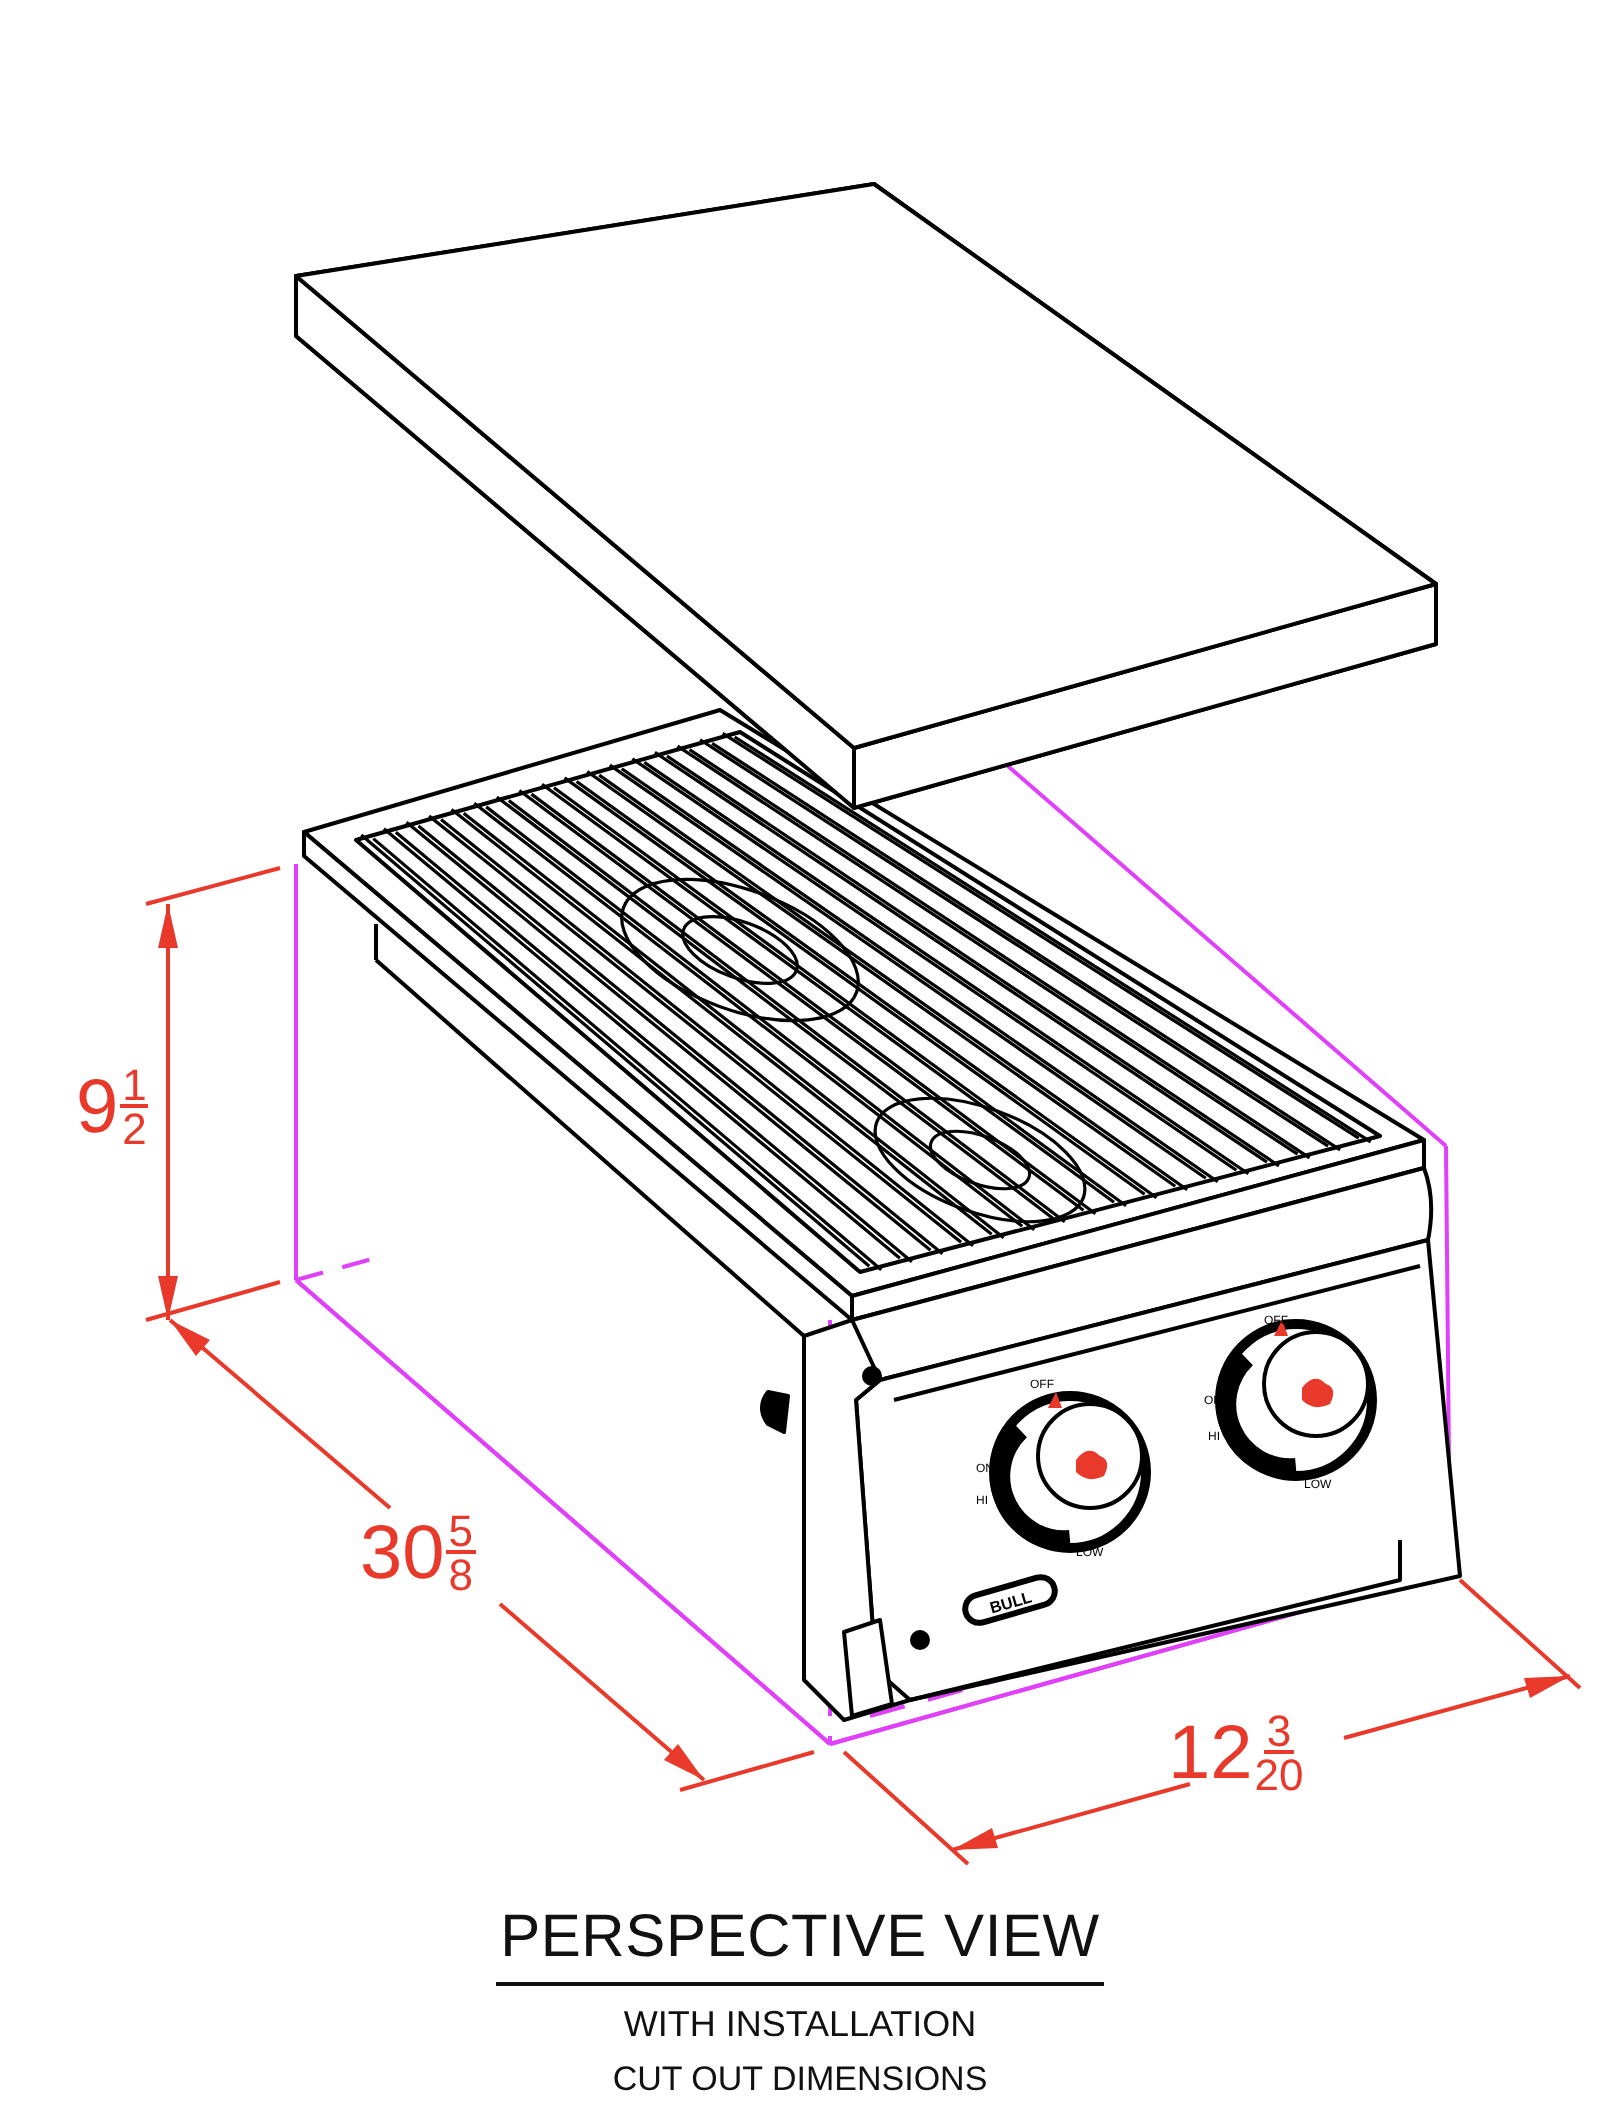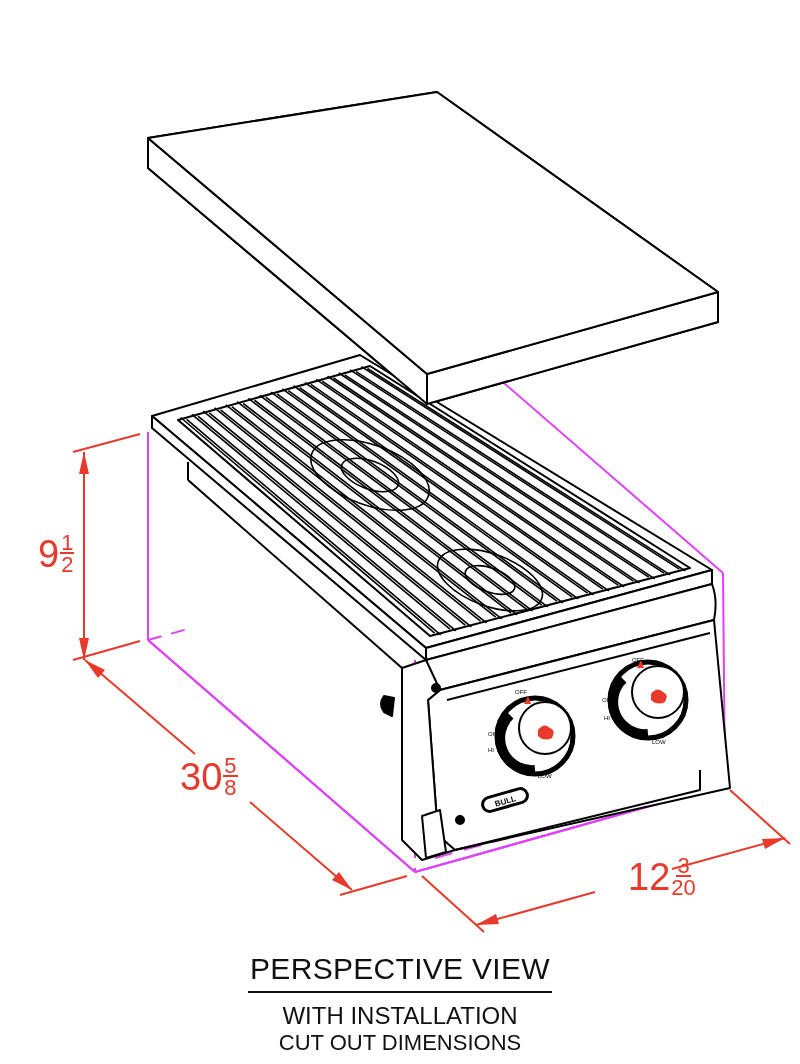--- a/index.html
+++ b/index.html
@@ -6,22 +6,22 @@
   body { width: 800px; height: 1064px; position: relative; overflow: hidden; font-family: "Liberation Sans", sans-serif; }
   #drawing { position: absolute; left: 0; top: 0; width: 800px; height: 1064px; }
   .dim { position: absolute; color: #e8392b; font-family: "Liberation Sans", sans-serif; line-height: 1; display: flex; align-items: center; }
   .dim .whole { font-size: 38px; }
   .dim .frac { display: inline-flex; flex-direction: column; align-items: center; margin-left: 1px; }
   .dim .frac span { font-size: 22px; line-height: 21px; }
   .dim .frac .num { border-bottom: 2px solid #e8392b; padding: 0 1px; line-height: 19px; }
   .caption { position: absolute; left: 0; width: 800px; text-align: center; }
   .caption-title { top: 952px; }
   .caption-title span { font-size: 30px; color: #111; border-bottom: 2px solid #111; padding: 0 2px 6px 2px; letter-spacing: 0.3px; }
-  .caption-sub1 { top: 1002px; font-size: 24px; color: #111; }
-  .caption-sub2 { top: 1030px; font-size: 22px; color: #111; }
+  .caption-sub1 { top: 1002px; font-size: 18px; color: #111; }
+  .caption-sub2 { top: 1030px; font-size: 17px; color: #111; }
 </style>
 </head>
 <body>
 
 <svg id="drawing" viewBox="0 0 800 1064" xmlns="http://www.w3.org/2000/svg">
 
   <g stroke="#e040fb" stroke-width="2" fill="none">
 
     <line x1="148" y1="432" x2="148" y2="640"></line>
     <line x1="148" y1="640" x2="415" y2="872"></line>
@@ -189,21 +189,21 @@
     <span>2</span>
   </span>
 </div>
 <div class="dim" style="left:180px; top:756px;">
   <span class="whole">30</span>
   <span class="frac">
     <span class="num">5</span>
     <span>8</span>
   </span>
 </div>
-<div class="dim" style="left:628px; top:856px;align-items:center;">
+<div class="dim" style="left:584px; top:856px;align-items:center;">
   <span class="whole">12</span>
   <span class="frac">
     <span class="num">3</span>
     <span>20</span>
   </span>
 </div>
 
 <div class="caption caption-title">
   <span>PERSPECTIVE VIEW</span>
 </div>

